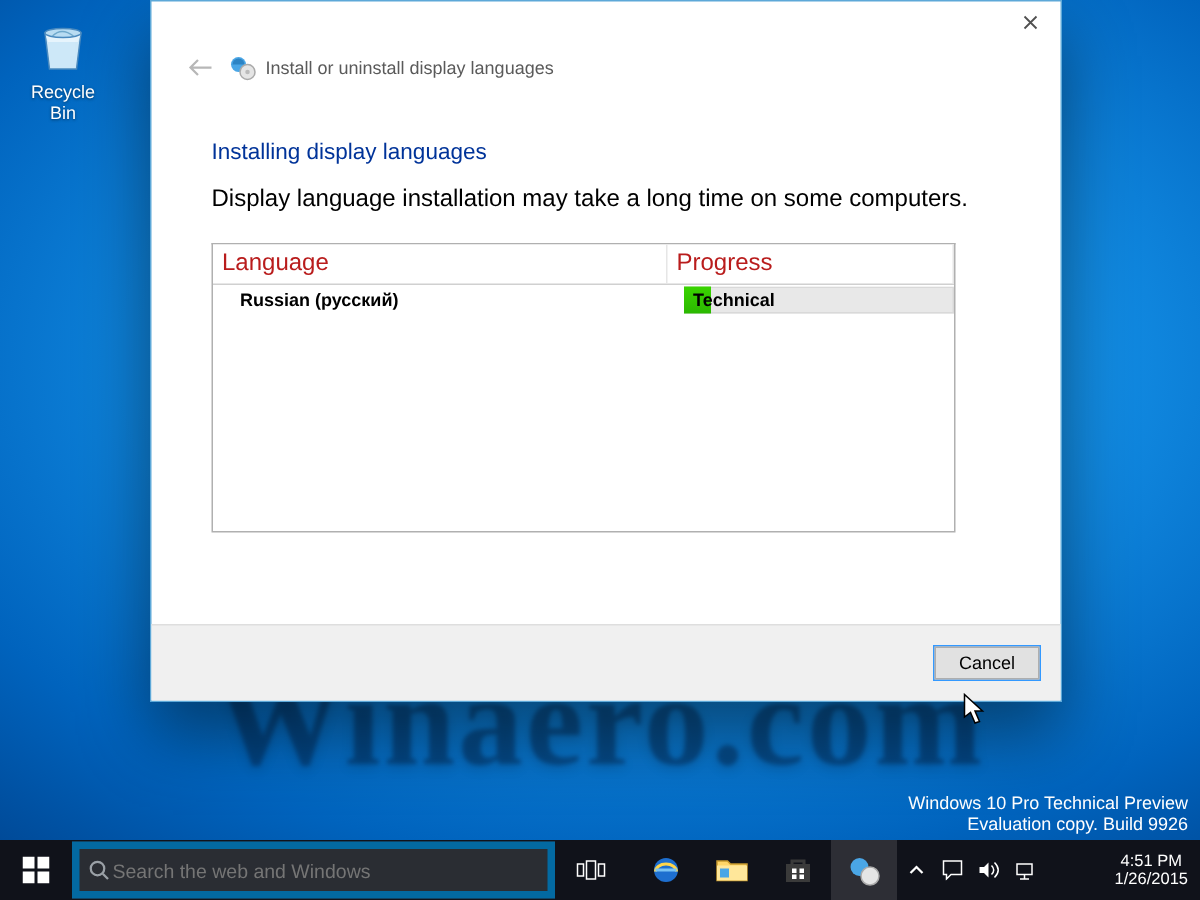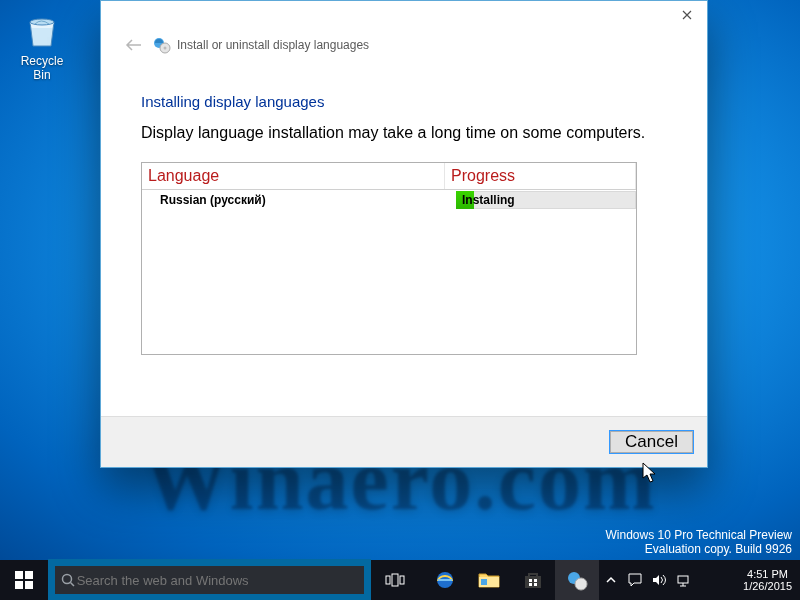--- a/index.html
+++ b/index.html
@@ -16,21 +16,21 @@
   .watermark { position:absolute; left:0; right:0; top:430px; text-align:center;
     font-family:"Times New Roman", serif; font-size:86px; font-weight:700; letter-spacing:2px;
     color:rgba(2,38,78,.46); text-shadow:0 2px 8px rgba(0,0,0,.15); filter:blur(1.5px); pointer-events:none;}
   
   .preview-text { position:absolute; right:8px; bottom:44px; color:#fff; text-align:right; font-size:12px;margin-top:15px;}
   
   .taskbar { position:absolute; left:0; right:0; bottom:0; height:40px;
     background:#10121a; display:flex; align-items:center; color:#fff;}
   .tb-btn { width:48px; height:40px; display:flex; align-items:center; justify-content:center; }
   .start-btn svg { display:block;}
-  .search-box { width:300px; height:28px; margin:0 0 0 0; background:#2a2d33; border:7px solid #0369a1;
+  .search-box { width:300px; height:28px; margin:0 0 0 0; background:#2a2d33; border:5px solid #0369a1;
     display:flex; align-items:center; padding:0 6px; color:#bfc5cc; font-size:13px;}
   .search-box input { flex:1; border:0; outline:0; background:transparent; color:#cfd4da; font-size:13px;}
   .taskview svg, .tray svg { display:block;}
   .task-icons { display:flex; margin-left:4px;}
   .task-icons .tb-btn { width:44px;}
   .tray { margin-left:auto; display:flex; align-items:center; padding-right:0;}
   .tray .tb-btn { width:24px;}
   .clock { text-align:center; line-height:1.1; font-size:11px; padding:0 8px;margin-left:40px;}
   
   .dialog { position:absolute; left:100px; top:0; width:606px; height:466px; background:#fff;
@@ -54,21 +54,21 @@
   .tbl-row .col-lang { padding:3px 6px 3px 18px; border:none;}
   .tbl-row .col-prog { padding:0; position:relative; height:18px; border:none;
     background:#e8e8e8; box-shadow:inset 0 0 0 1px #d9d9d9;}
   .progress-fill { position:absolute; left:0; top:0; bottom:0; width:18px;
     background:linear-gradient(#3ad400,#2bb800); }
   .progress-label { position:absolute; left:6px; top:2px; font-size:12px; color:#000;}
   
   .dlg-footer { position:absolute; left:0; right:0; bottom:0; height:50px;
     background:#f0f0f0; border-top:1px solid #dedede; display:flex; align-items:center; justify-content:flex-end; padding:0 14px;}
   .btn-cancel { min-width:70px; height:22px; padding:0 14px; background:#e1e1e1;
-    border:1px solid #aeaeae; box-shadow:0 0 0 1px #3399ff; font-size:17px;}
+    border:1px solid #aeaeae; box-shadow:0 0 0 1px #3399ff; font-size:12px;}
   
   .cursor { position:absolute; left:642px; top:462px; pointer-events:none;}
 </style>
 </head>
 <body>
 
 <div class="desktop">
 
   <div class="recycle-bin">
     <svg width="40" height="40" viewBox="0 0 40 40">
@@ -115,21 +115,21 @@
       <div class="tbl">
         <div class="tbl-head">
           <div class="col-lang">Language</div>
           <div class="col-prog">Progress</div>
         </div>
         <div class="tbl-body">
           <div class="tbl-row">
             <div class="col-lang">Russian (русский)</div>
             <div class="col-prog">
               <div class="progress-fill"></div>
-              <div class="progress-label">Installing</div>
+              <div class="progress-label">Technical</div>
             </div>
           </div>
         </div>
       </div>
     </div>
     <div class="dlg-footer">
       <button class="btn-cancel">Cancel</button>
     </div>
   </div>
 

